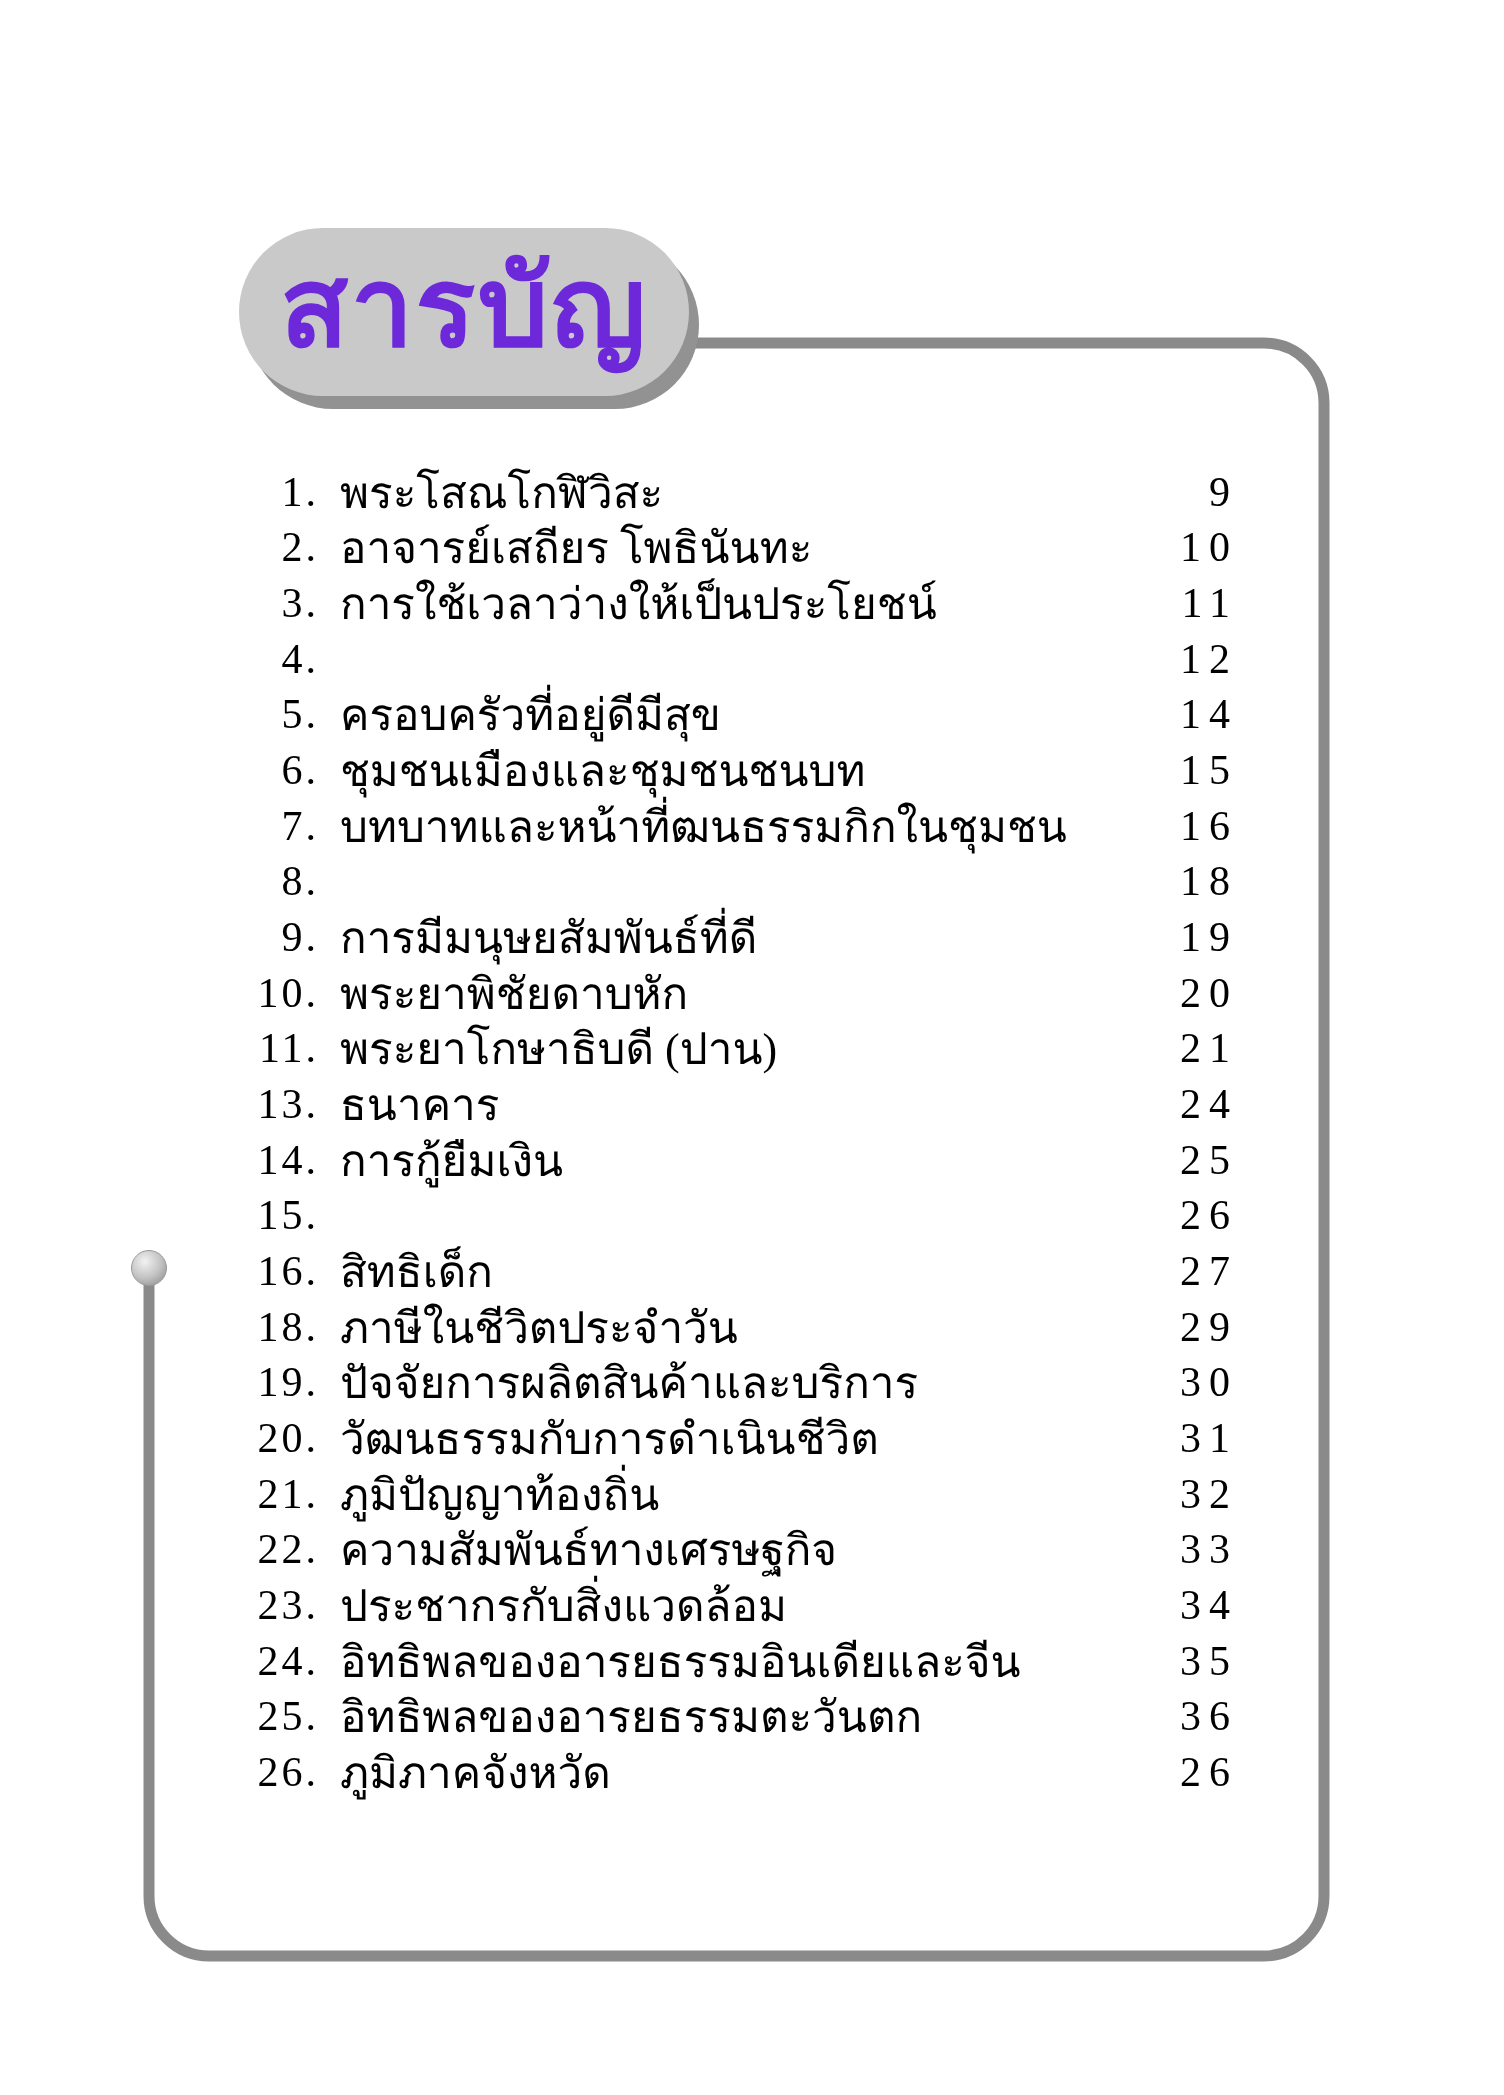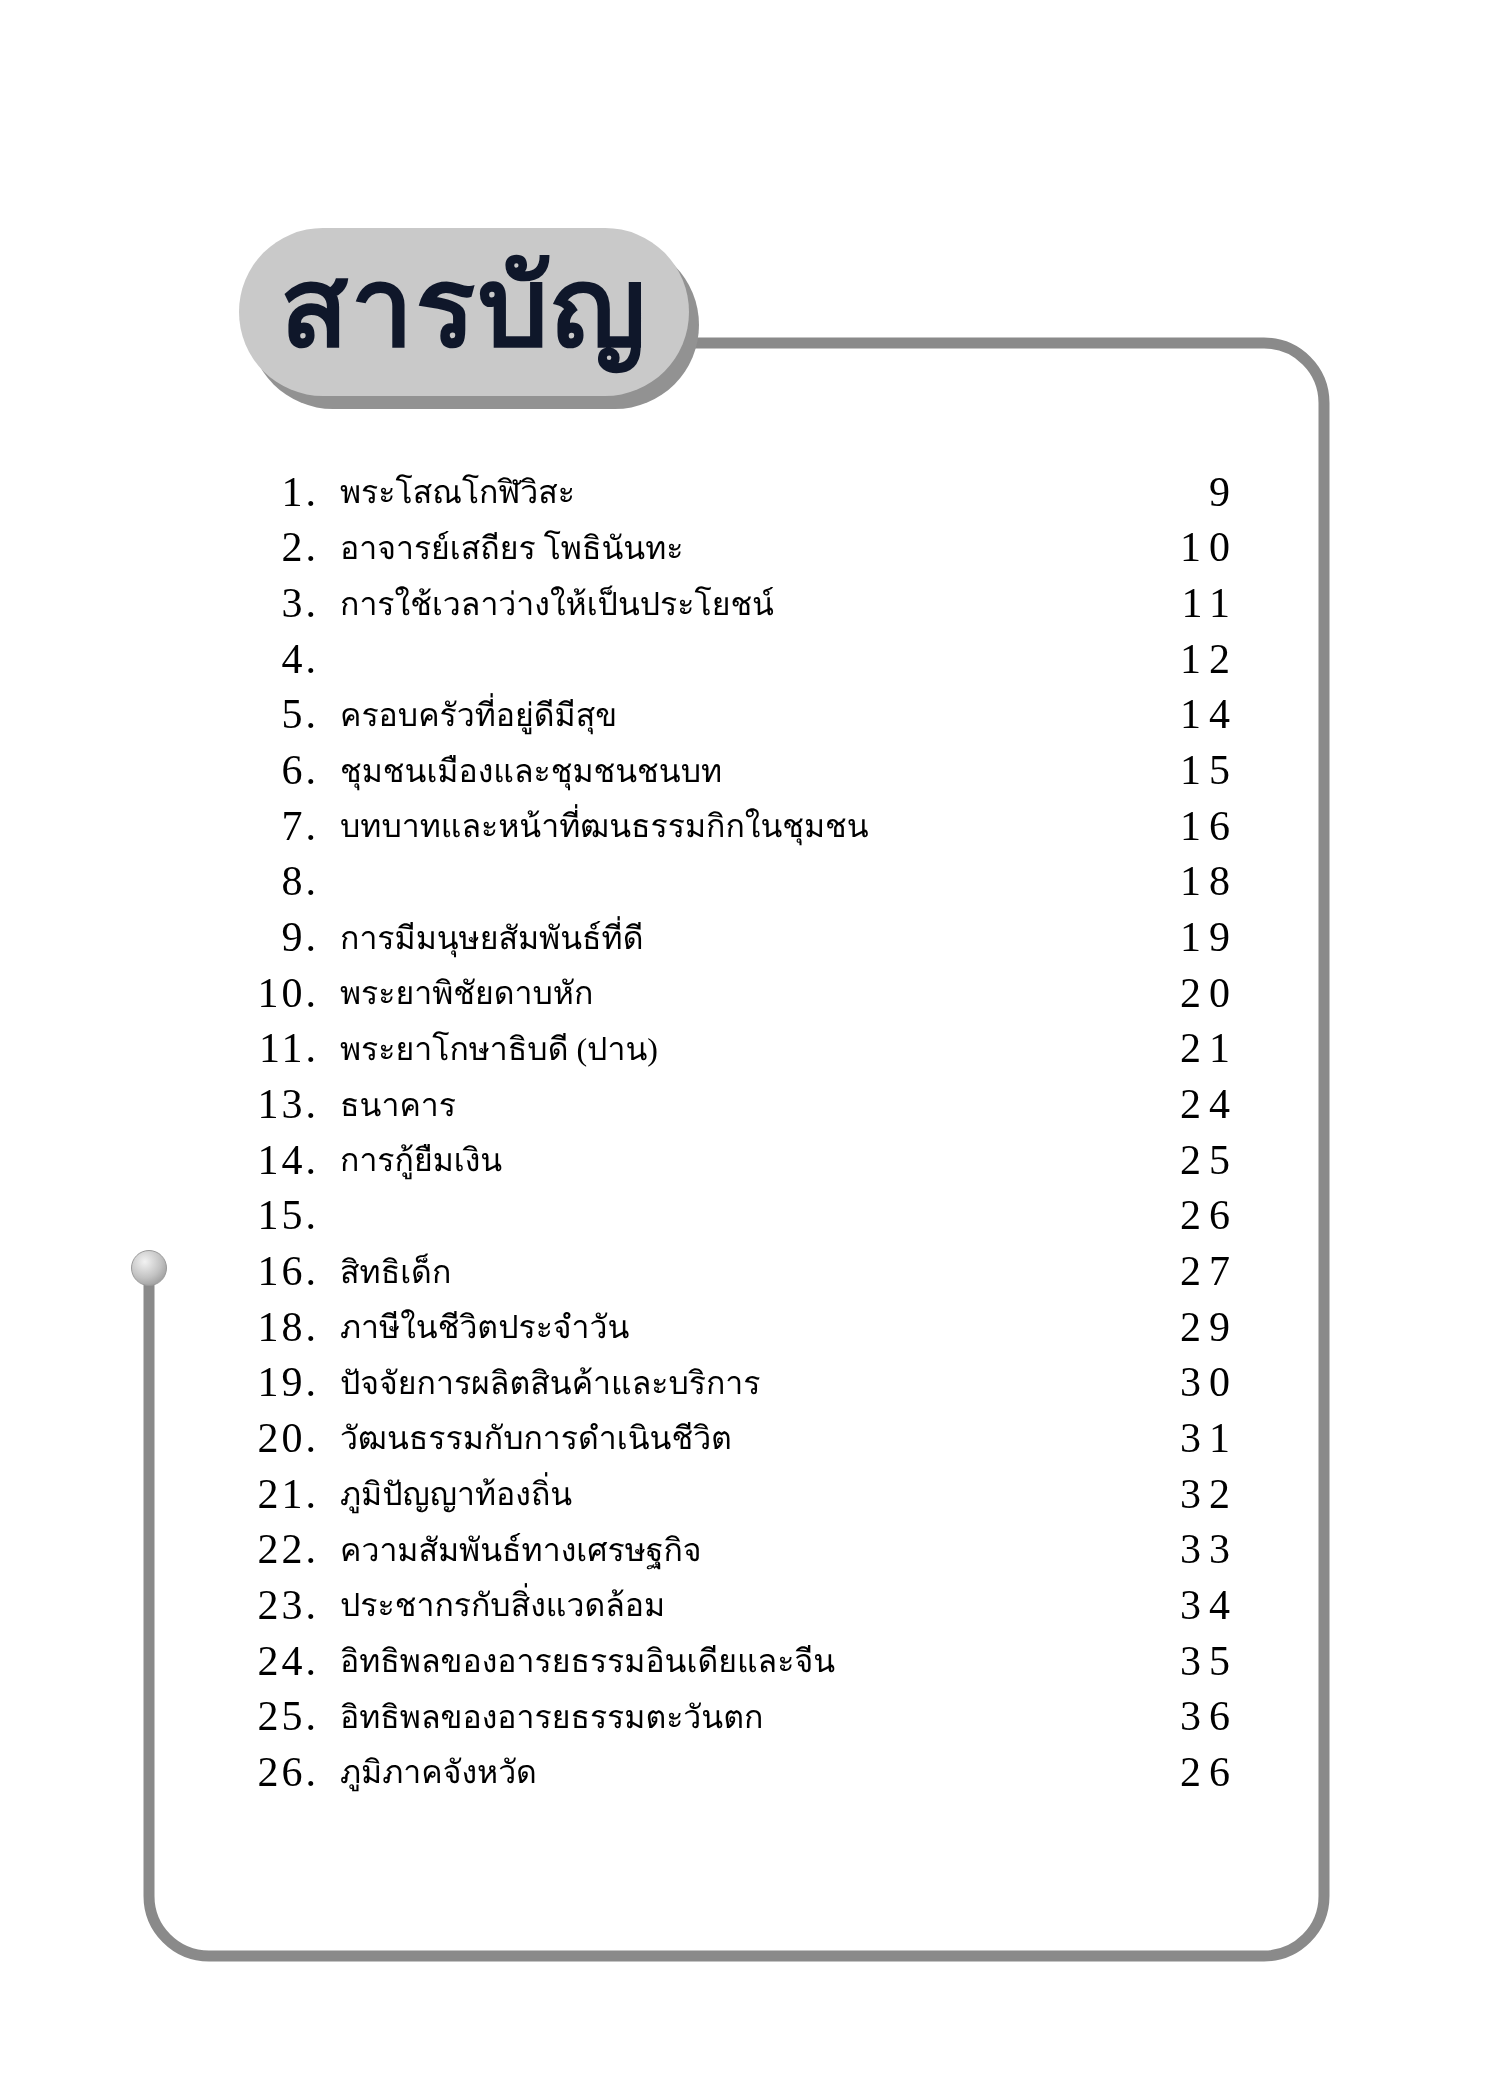--- a/index.html
+++ b/index.html
@@ -31,21 +31,21 @@
     align-items: center;
     justify-content: center;
     z-index: 2;
   }
   .title-bubble .title-text {
     font-family: "Liberation Sans", "DejaVu Sans", sans-serif;
     font-weight: 700;
     font-size: 112px;
     line-height: 1;
     letter-spacing: 2px;
-    color: #0f172a;
+    color: #6d28d9;
     transform: translateY(-4px);
   }
   
   .toc {
     position: absolute;
     left: 257px; top: 464px;
     width: 973px;
   }
   .toc-row {
     height: 55.66px;
@@ -55,21 +55,21 @@
   .toc-row .num {
     width: 62px;
     text-align: right;
     font-size: 42px;
     letter-spacing: 3px;
     margin-right: -3px;
     white-space: nowrap;
   }
   .toc-row .ttl {
     margin-left: 24px;
-    font-size: 32px;
+    font-size: 44px;
     white-space: nowrap;
     overflow: hidden;
   }
   .toc-row .pg {
     margin-left: auto;
     font-size: 42px;
     letter-spacing: 8px;
     margin-right: -8px;
     text-align: right;
     white-space: nowrap;

